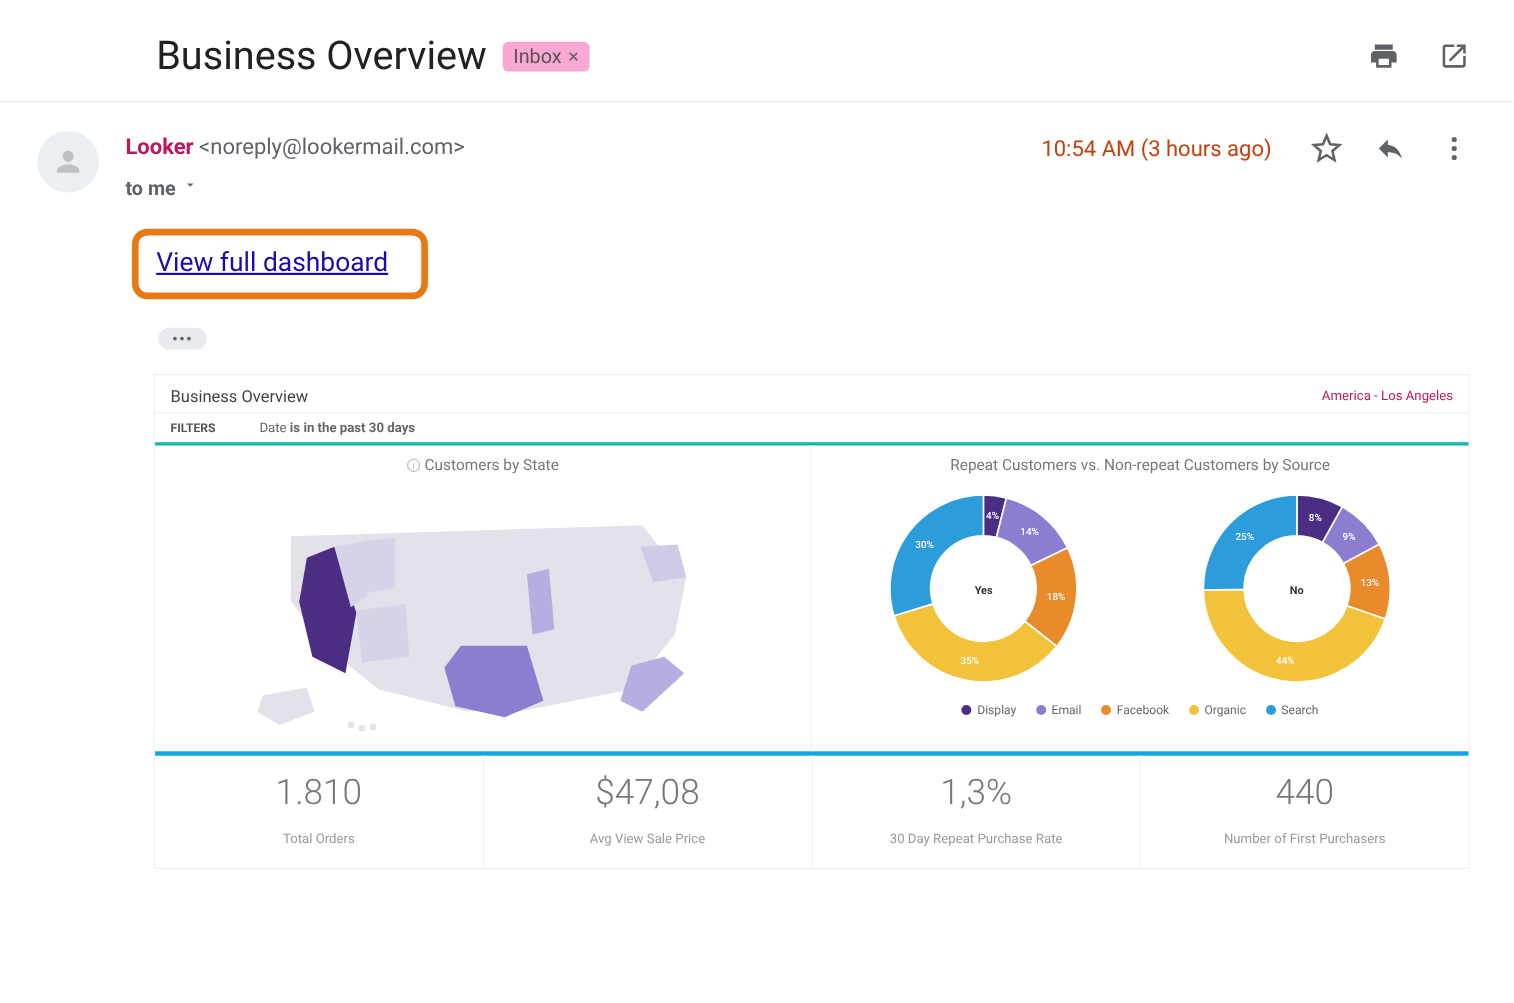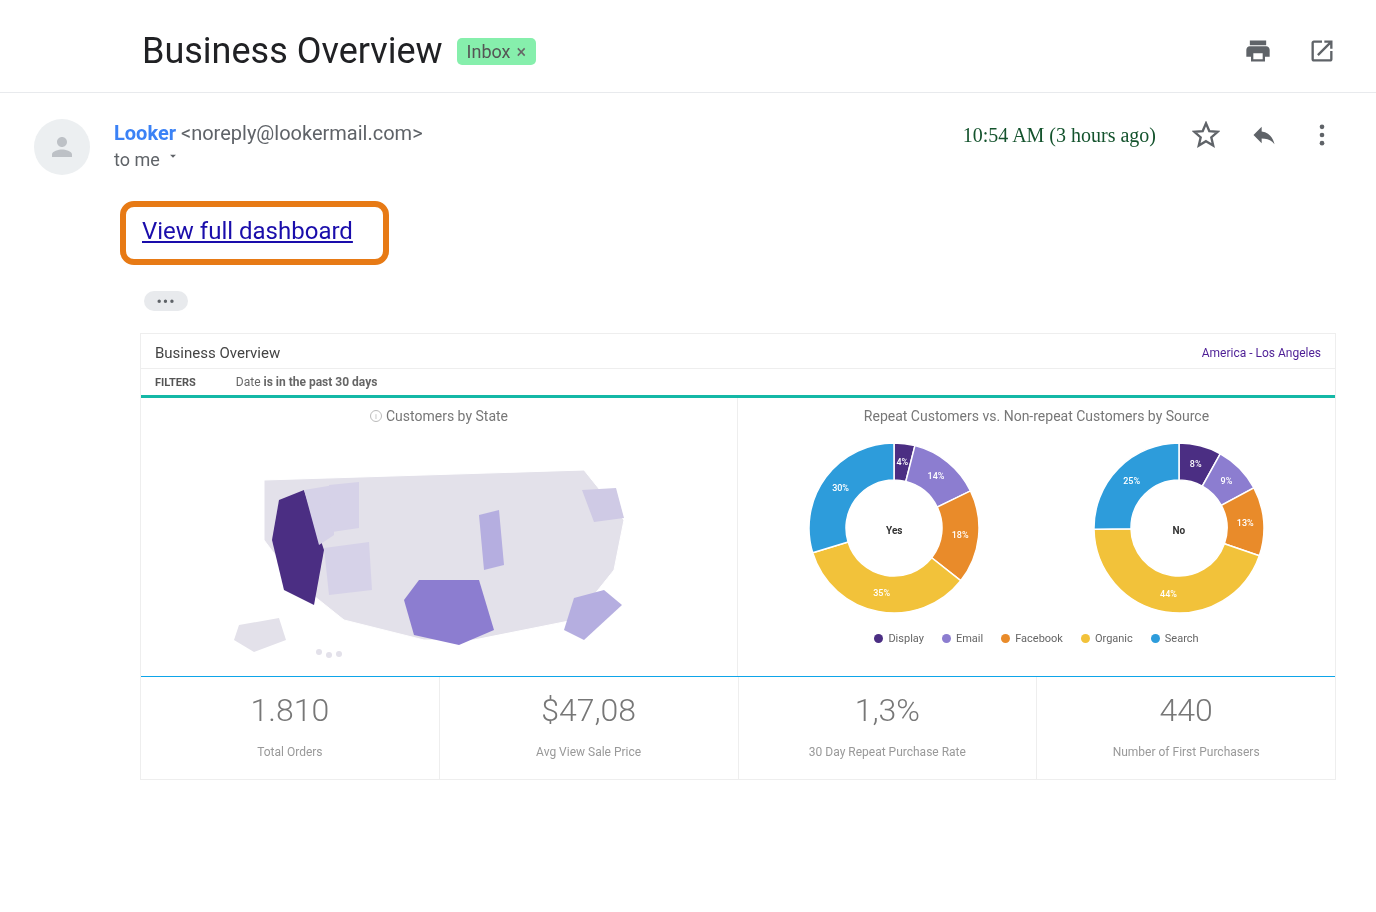--- a/index.html
+++ b/index.html
@@ -15,21 +15,21 @@
     padding: 30px 40px 20px 142px;
     border-bottom: 1px solid #e8eaed;
   }
   .subject {
     font-size: 36px;
     font-weight: 400;
     color: #202124;
     margin-right: 14px;
   }
   .badge {
-    background: #86efac;
+    background: #f9a8d4;
     color: #555;
     font-size: 18px;
     padding: 3px 10px;
     border-radius: 5px;
     display: inline-flex;
     align-items: center;
     gap: 6px;
   }
   .badge .x { font-size: 18px; color: #666; }
   .header-actions {
@@ -48,27 +48,27 @@
     width: 56px; height: 56px; border-radius: 50%;
     background: #eceff1;
     display:flex;align-items:center;justify-content:center;
     margin-right: 24px;
     flex-shrink: 0;
     margin-top: -2px;
   }
   .avatar svg { width: 30px; height: 30px; fill: #bdc1c6; }
   .sender-block { flex: 1; }
   .sender-line { font-size: 20px; color: #5f6368; }
-  .sender-name { font-weight: 700; color: #3b82f6; }
-  .to-line { font-size: 18px; color: #5f6368; margin-top: 4px; display:flex;gap:6px;}
+  .sender-name { font-weight: 700; color: #be185d; }
+  .to-line { font-size: 18px; color: #5f6368; margin-top: 16px; display:flex;gap:6px;font-weight:bold;}
   .meta-actions {
     display: flex; align-items: center; gap: 30px; color:#5f6368;
     font-size: 20px;
   }
-  .timestamp { color:#14532d; font-size:20px; margin-right: 6px; font-family: Liberation Serif, serif;}
+  .timestamp { color:#c2410c; font-size:20px; margin-right: 6px;}
   .body-area { padding: 18px 52px 0 120px; }
   .highlight-box {
     border: 6px solid #e77a15;
     border-radius: 14px;
     display: inline-block;
     padding: 10px 30px 14px 16px;
     margin-bottom: 20px;
   }
   .link {
     color: #1a0dab;
@@ -93,21 +93,21 @@
     width: 1196px;
     margin-left: 20px;
     background: #fff;
   }
   .dash-head {
     display:flex; justify-content:space-between; align-items:center;
     padding: 10px 14px 6px 14px;
     font-size: 15px; color:#555;
   }
   .dash-title { color:#444; }
-  .dash-locale { color:#4c1d95; font-size:12px; }
+  .dash-locale { color:#be185d; font-size:12px; }
   .dash-filters {
     border-top:1px solid #eee; border-bottom:3px solid #14b8a6;
     padding: 6px 14px;
     font-size: 12px; color:#666;
     display:flex; gap: 40px; align-items:center;
   }
   .filters-label { font-weight:700; color:#555; font-size:11px; }
   .filter-val b { font-weight:700; }
   .dash-row { display:flex; }
   .panel {
@@ -121,21 +121,21 @@
   .donut-panel { width: 598px; height: 278px; }
   .donuts { display:flex; justify-content:space-around; align-items:center; height: 200px;}
   .donut-wrap { position:relative; }
   .donut-label {
     position:absolute; inset:0; display:flex;align-items:center;justify-content:center;
     font-size:10px; font-weight:700; color:#333;text-align:center;
   }
   .legend { display:flex; justify-content:center; gap:18px; font-size:11px; color:#666; margin-top:2px;}
   .legend-item { display:flex;align-items:center;gap:5px;}
   .swatch { width:9px;height:9px;border-radius:50%; }
-  .metrics-row { display:flex; border-top:1px solid #0ea5e9; }
+  .metrics-row { display:flex; border-top:4px solid #0ea5e9; }
   .metric {
     flex:1; text-align:center; padding: 14px 10px 20px; border-right:1px solid #eee;
   }
   .metric:last-child { border-right:none; }
   .metric-val { font-size:32px; color:#777; font-weight:300; }
   .metric-lbl { font-size:12px; color:#999; margin-top:16px;}
   .slice-text { font-size:9px; fill:#fff; font-weight:500;}
   .map-svg { display:block; margin: 0 auto; }
   .info-icon { width:12px;height:12px; border:1px solid #bbb;border-radius:50%;display:inline-flex;align-items:center;justify-content:center;font-size:8px;color:#bbb;}
 </style>

